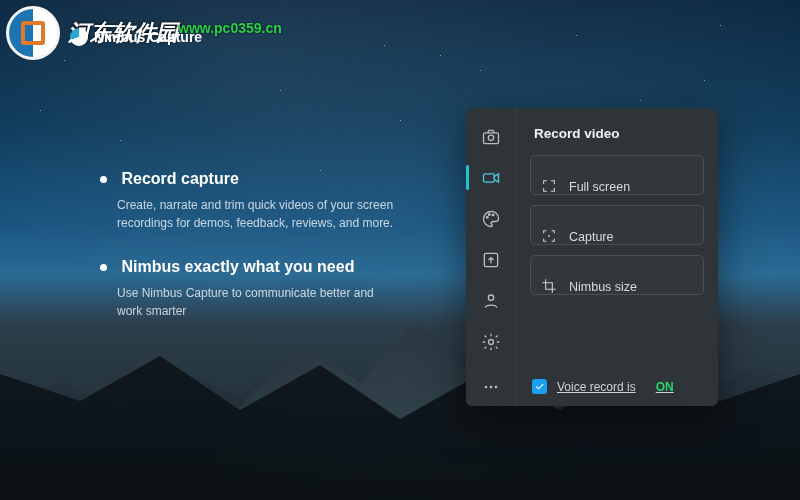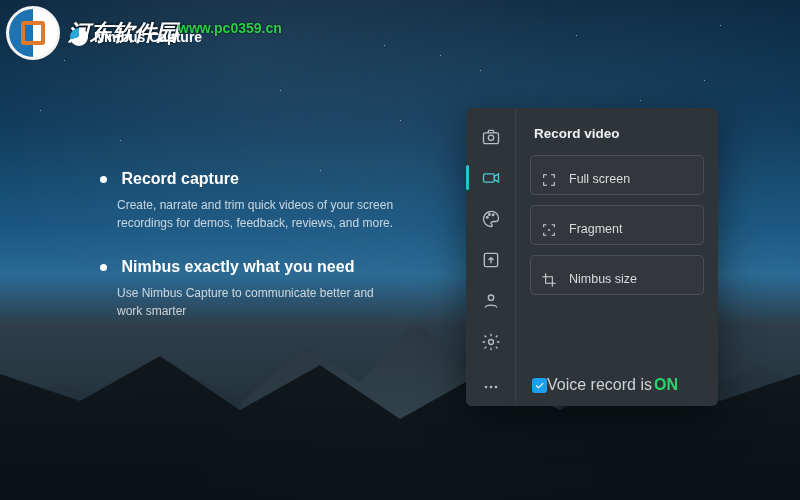--- a/index.html
+++ b/index.html
@@ -53,27 +53,27 @@
   .panel { position:absolute; top:108px; right:82px; width:252px; height:298px; background:#2f3438; border-radius:6px; box-shadow:0 12px 40px rgba(0,0,0,.5); display:flex; }
   .rail { width:50px; background:#2f3438; border-right:1px solid rgba(255,255,255,.06); display:flex; flex-direction:column; align-items:center; padding-top:10px; gap:4px; border-top-left-radius:6px; border-bottom-left-radius:6px; }
   .rail .slot { width:50px; height:40px; display:flex; align-items:center; justify-content:center; color:#b8bdc1; position:relative; cursor:pointer; }
   .rail .slot.active { color:#4ec8d8; }
   .rail .slot.active::before { content:""; position:absolute; left:0; top:6px; bottom:6px; width:3px; background:#24c3d2; border-radius:2px; }
   .rail .spacer { flex:1; }
   .rail svg { width:20px; height:20px; stroke:currentColor; fill:none; stroke-width:1.6; }
 
   .body { flex:1; padding:12px 14px 10px 14px; display:flex; flex-direction:column; }
   .hdr { color:#eef1f3; font-size:13.5px; font-weight:600; padding:6px 4px 14px 4px; }
-  .opt { display:flex; align-items:flex-start; gap:12px; height:40px; padding:16px 10px; color:#d7dbde; font-size:12.5px; border:1px solid rgba(255,255,255,.12); border-radius:5px; margin-bottom:10px; cursor:pointer; background:rgba(255,255,255,.02); }
+  .opt { display:flex; align-items:flex-end; gap:12px; height:40px; padding:0 10px; color:#d7dbde; font-size:12.5px; border:1px solid rgba(255,255,255,.12); border-radius:5px; margin-bottom:10px; cursor:pointer; background:rgba(255,255,255,.02); }
   .opt svg { width:16px; height:16px; stroke:#cfd3d6; fill:none; stroke-width:1.6; }
   .body .grow { flex:1; }
-  .voice { display:flex; align-items:center; font-size:16px; color:#cfd3d6; padding:4px 2px 2px 2px; }
+  .voice { display:flex; align-items:center; gap:10px; font-size:12px; color:#cfd3d6; padding:4px 2px 2px 2px;text-decoration:underline; }
   .chk { width:15px; height:15px; border-radius:3px; background:#1aa0ef; display:flex; align-items:center; justify-content:center; }
   .chk svg { width:11px; height:11px; stroke:#fff; stroke-width:2.4; fill:none; }
-  .on { color:#2bd36c; font-weight:600; margin-left:2px; }
+  .on { color:#2bd36c; font-weight:600; margin-left:10px; }
 </style>
 </head>
 <body>
 
 <div class="scene">
   <div class="stars">
     <span style="top:12%;left:8%"></span>
       <span style="top:6%;left:22%"></span>
       <span style="top:18%;left:35%"></span>
     <span style="top:9%;left:48%"></span>
@@ -176,21 +176,21 @@
         <svg viewBox="0 0 24 24">
             <path d="M4 9V4h5M20 9V4h-5M4 15v5h5M20 15v5h-5"></path>
           </svg>
         <span>Full screen</span>
       </div>
       <div class="opt">
         <svg viewBox="0 0 24 24">
             <path d="M4 8V4h4M16 4h4v4M20 16v4h-4M8 20H4v-4"></path>
             <circle cx="12" cy="12" r="1.4" fill="#cfd3d6" stroke="none"></circle>
           </svg>
-        <span>Fragment</span>
+        <span>Capture</span>
       </div>
       <div class="opt">
         <svg viewBox="0 0 24 24">
             <path d="M7 2v15h15M2 7h15v15"></path>
           </svg>
         <span>Nimbus size</span>
       </div>
 
       <div class="grow"></div>
 

